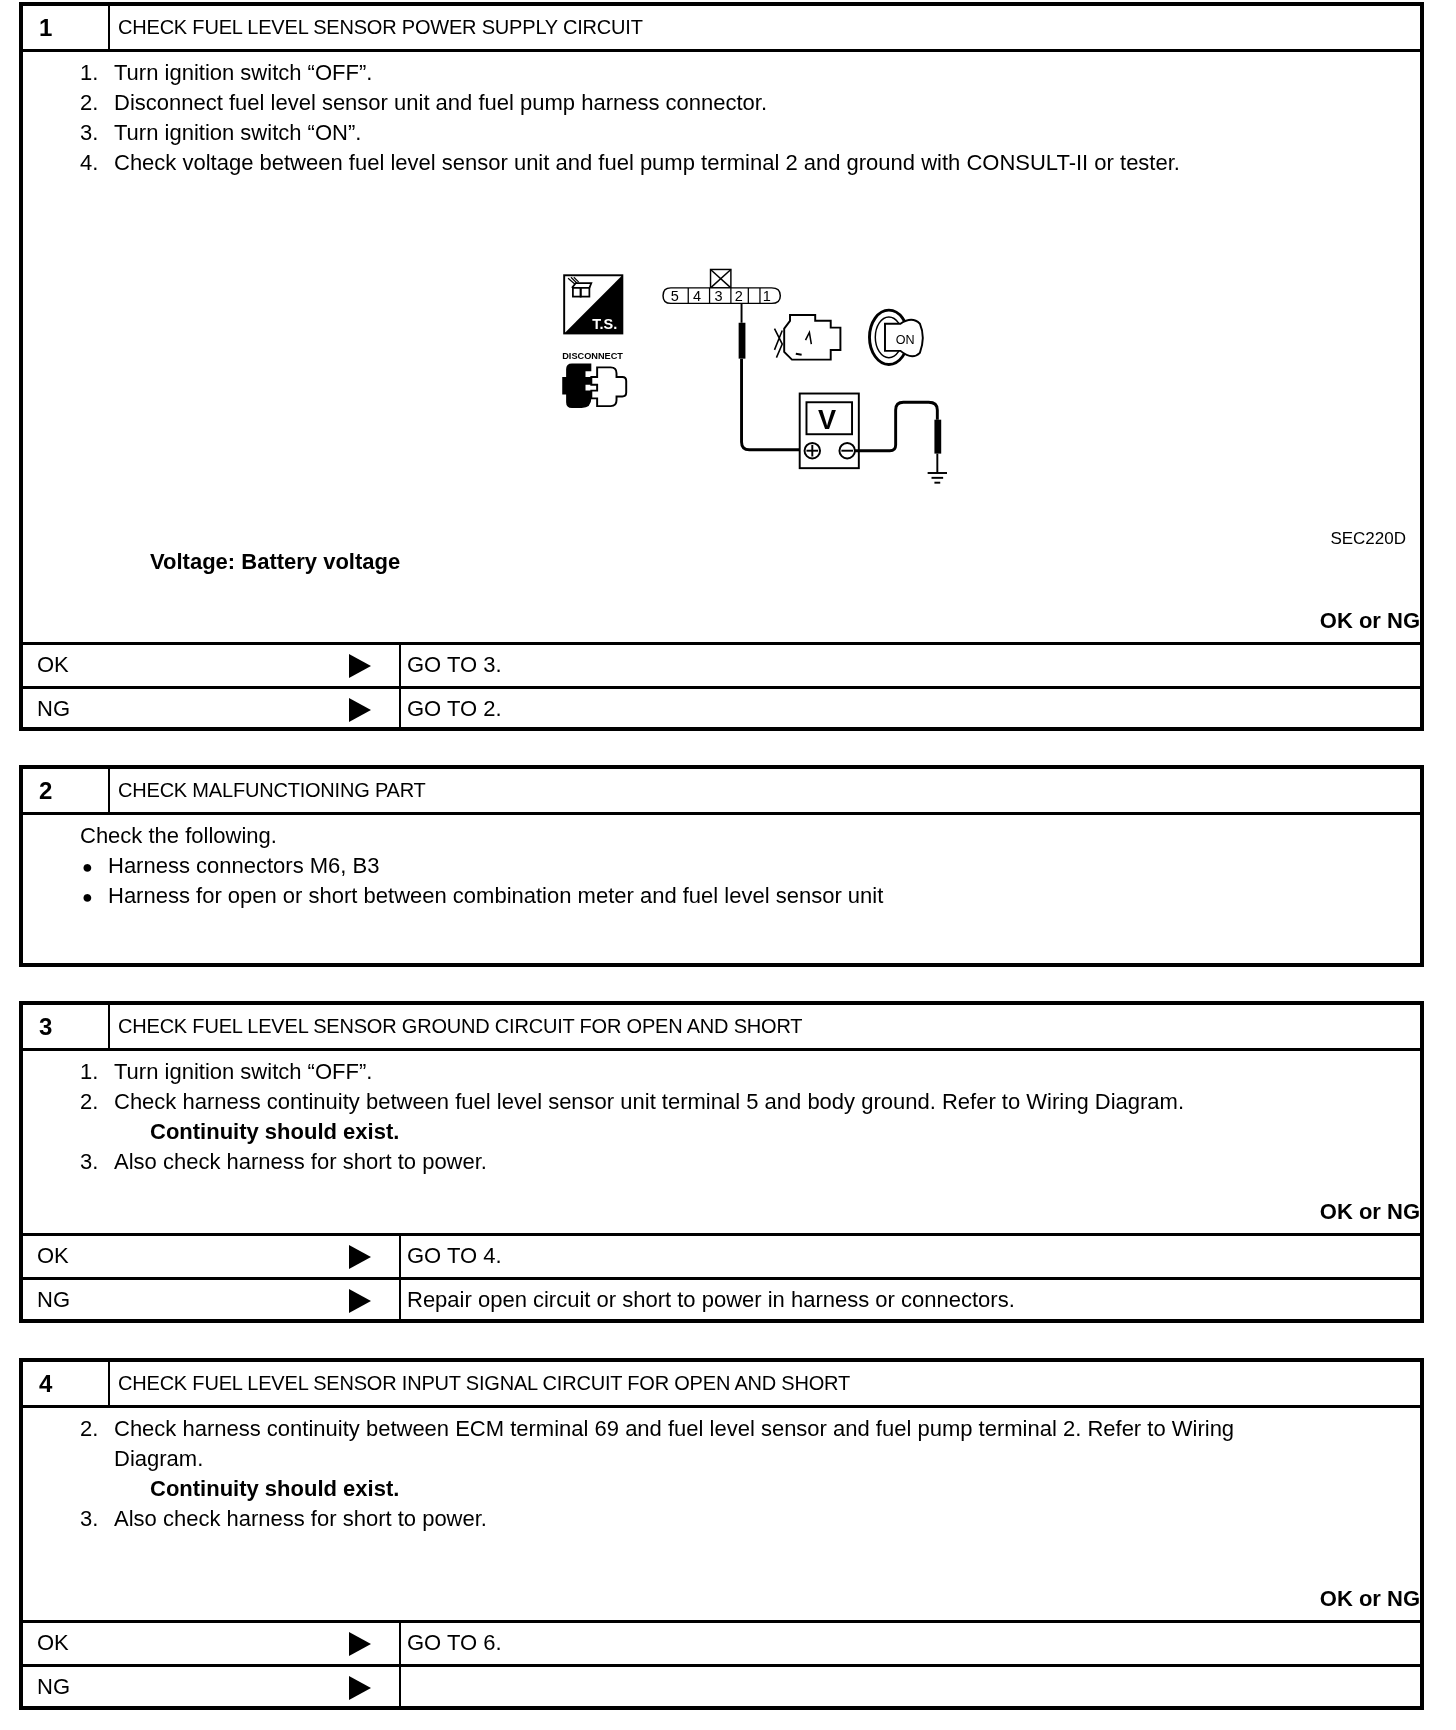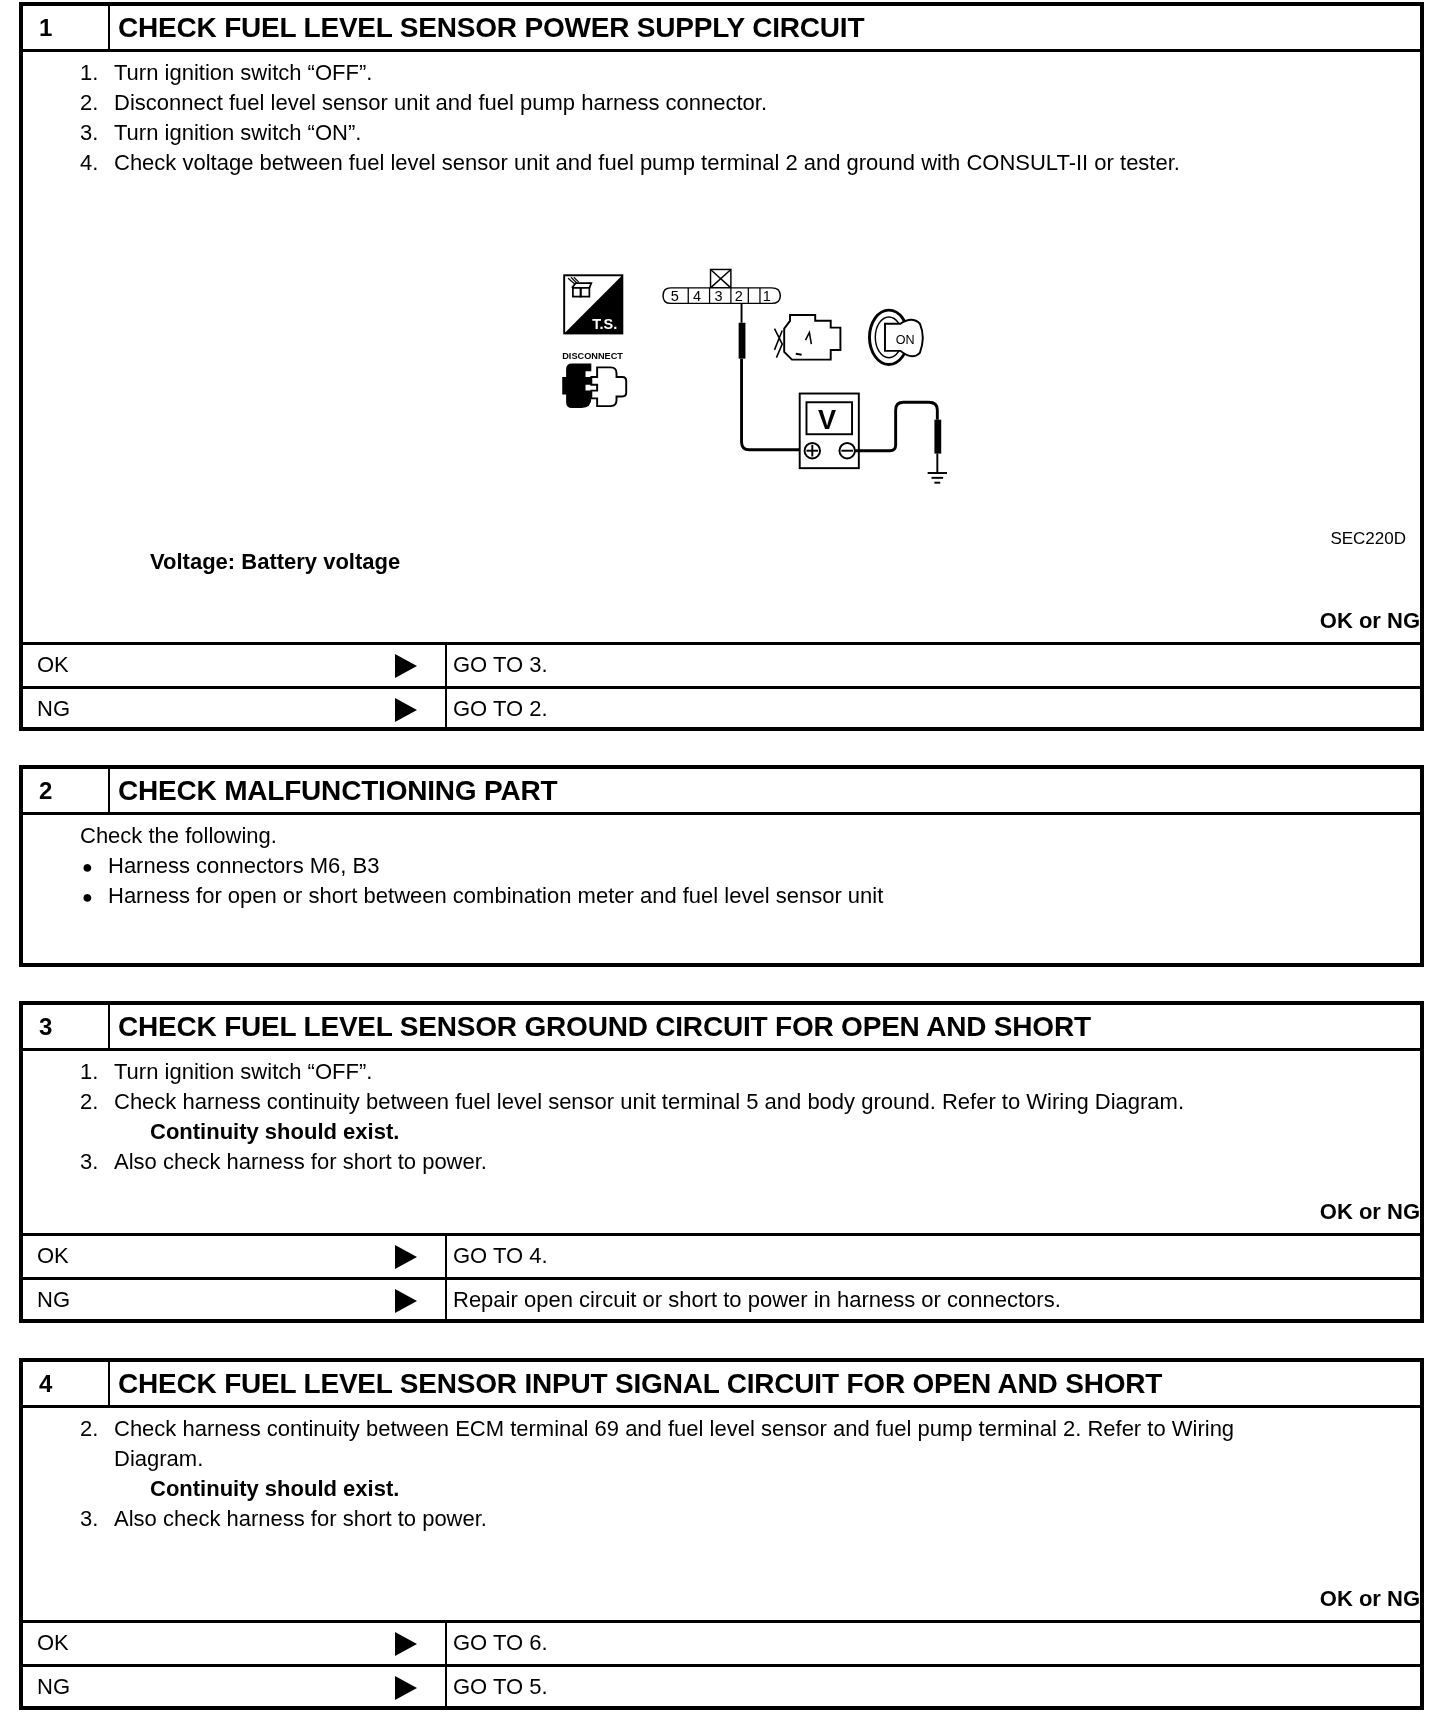--- a/index.html
+++ b/index.html
@@ -12,39 +12,39 @@
     border: 4px solid #000; box-sizing: border-box; background: #fff;
   }
   .hdr {
     display: flex; border-bottom: 3px solid #000; height: 46px; box-sizing: border-box;
   }
   .hdr .num {
     width: 87px; border-right: 2px solid #000; box-sizing: border-box;
     font-weight: bold; font-size: 24px; line-height: 43px; padding-left: 16px;
   }
   .hdr .title {
-    flex: 1; font-weight: bold; font-size: 28px; line-height: 43px; padding-left: 8px;
+    flex: 1; font-weight: normal; font-size: 20px; line-height: 43px; padding-left: 8px;
     letter-spacing: -0.2px; white-space: nowrap;
   }
   .body { position: relative; font-size: 22px; box-sizing: border-box; padding: 6px 0 0 14px; margin-left: 43px; }
   .line { height: 30px; line-height: 30px; white-space: nowrap; }
   .line .n { display: inline-block; width: 34px; }
   .line.indent-num { padding-left: 34px; }
   .line.bold-note { font-weight: bold; padding-left: 70px; }
   .line.bullet .b { display: inline-block; width: 26px; font-size: 18px; padding-left: 2px; }
   .oknote {
     position: absolute; left: 4px; right: 0; bottom: 6px; text-align: right;
     font-weight: bold; font-size: 22px; line-height: 30px;
   }
   .row {
     display: flex; border-top: 3px solid #000; height: 44px; box-sizing: border-box;
     font-size: 22px;
   }
   .row .cond {
-    width: 424px; border-right: 2px solid #000; box-sizing: border-box;
+    width: 378px; border-right: 2px solid #000; box-sizing: border-box;
     position: relative; padding-left: 14px; line-height: 40px;
   }
   .row .cond .arrow {
     position: absolute; right: 28px; top: 9px; width: 0; height: 0;
     border-top: 12px solid transparent; border-bottom: 12px solid transparent;
     border-left: 22px solid #000;
   }
   .row .act { flex: 1; padding-left: 6px; line-height: 40px; white-space: nowrap; }
   .figure { position: absolute; left: 0; top: 0; width: 100%; height: 100%; pointer-events: none; }
   .figcode { position: absolute; right: 14px; top: 477px; font-size: 17px; }
@@ -202,15 +202,14 @@
     <div class="line bold-note">Continuity should exist.</div>
     <div class="line"><span class="n">3.</span><span>Also check harness for short to power.</span></div>
     <div class="oknote">OK or NG</div>
   </div>
   <div class="row">
     <div class="cond"><span>OK</span><span class="arrow"></span></div>
     <div class="act">GO TO 6.</div>
   </div>
   <div class="row">
     <div class="cond"><span>NG</span><span class="arrow"></span></div>
-    <div class="act">GO TO 5.</div>
   </div>
 </div>
 
 </body></html>

